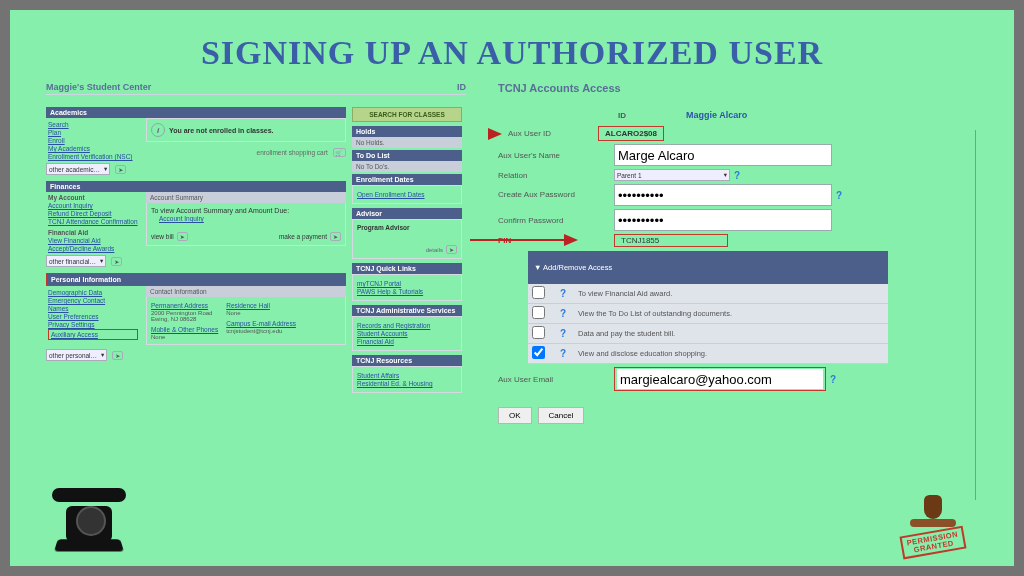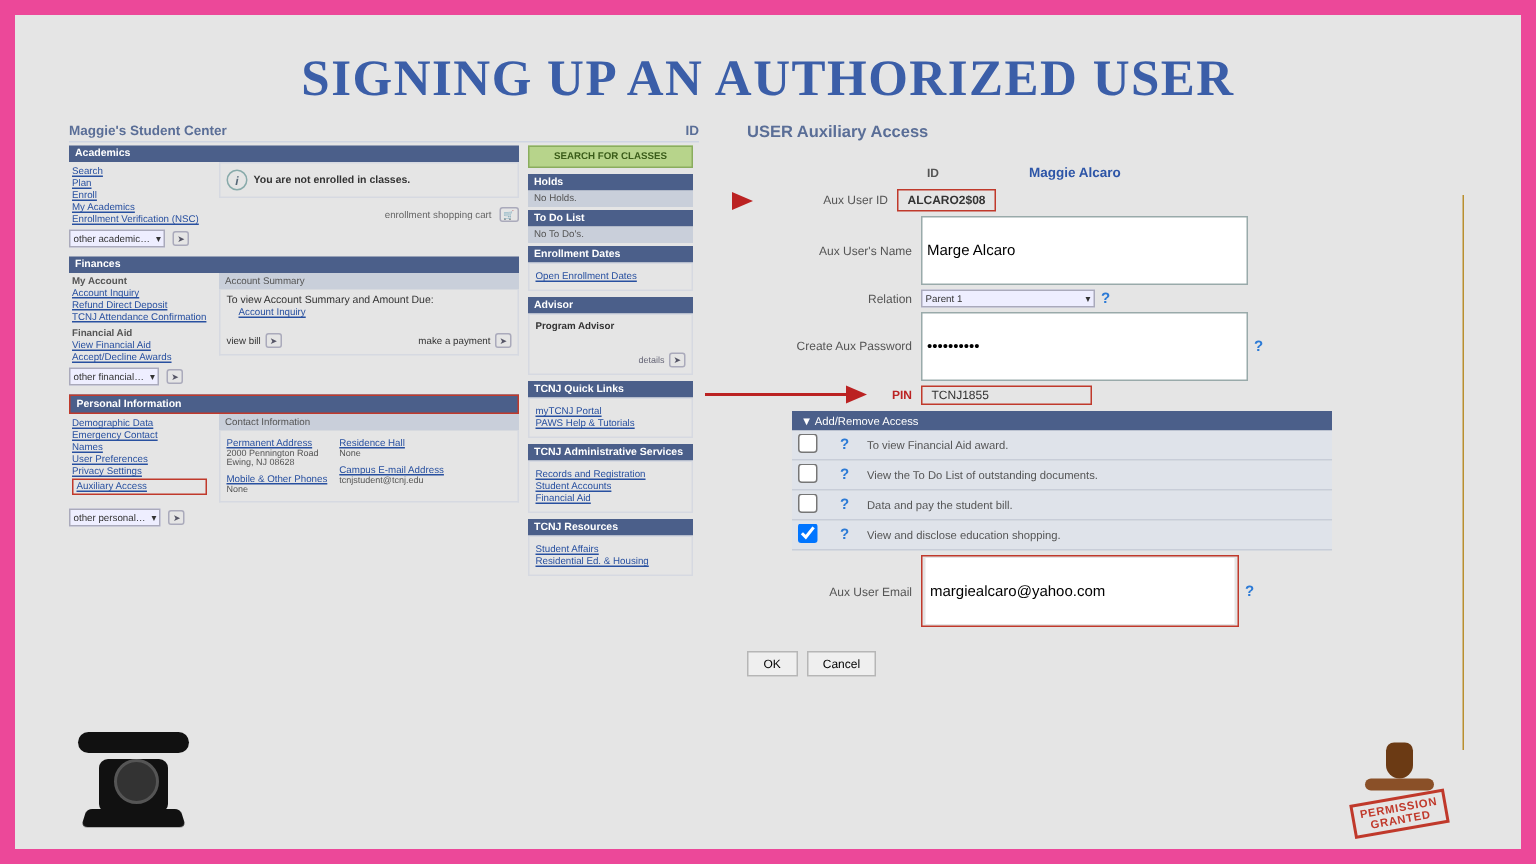--- a/index.html
+++ b/index.html
@@ -1,48 +1,48 @@
 <!DOCTYPE html>
 <html><head>
 <meta charset="utf-8">
 <style>
   html,body{margin:0;padding:0;font-family:Arial,Helvetica,sans-serif;font-size:7px;color:#333;background:#fff}
-  .slide{box-sizing:border-box;width:1024px;height:576px;border:10px solid #ec4899;padding:18px 36px 0 36px;position:relative;background:#e5e5e5}
+  .slide{box-sizing:border-box;width:1024px;height:576px;border:10px solid #737373;padding:18px 36px 0 36px;position:relative;background:#86efac}
   h1.title{font-family:Georgia,'Times New Roman',serif;font-weight:700;color:#3b5ea8;font-size:34px;letter-spacing:1px;text-align:center;margin:6px 0 10px 0}
   .cols{display:flex;gap:32px}
   .colA{width:420px}
   .colB{width:470px}
 
-  .sc-header{display:flex;align-items:center;justify-content:space-between;color:#5a6e97;font-size:9px;font-weight:700;border-bottom:1px solid #cfd5e2;padding-bottom:2px;margin-bottom:2px}
+  .sc-header{display:flex;align-items:center;justify-content:space-between;color:#5a6e97;font-size:9px;font-weight:700;border-bottom:1px solid #cfd5e2;padding-bottom:2px;margin-bottom:12px}
   .bar{background:#4b5f8a;color:#fff;font-size:7px;font-weight:600;padding:2px 4px}
   .subbar{background:#c9cfda;color:#555;font-size:6.5px;padding:2px 4px}
   a.lk{color:#2850a0;text-decoration:underline;font-size:6.5px;display:block;margin:1px 0}
   .box{border:1px solid #d6d9e1;padding:4px;margin-bottom:4px}
   .flex{display:flex;gap:6px}
   .section{margin-bottom:6px}
   .note{display:flex;align-items:center;gap:4px;border:1px solid #d6d9e1;padding:4px}
   .dropdown{border:1px solid #aab;background:#eef;font-size:6.5px;padding:1px 2px;display:inline-flex;align-items:center;gap:4px}
   .icon-chevron::after{content:"▾";}
   .btn-green{background:#b7d48b;border:1px solid #8aad5e;color:#3b5d1a;font-size:6.5px;padding:3px 6px;display:inline-block;text-align:center;font-weight:600}
   .sideCol{width:110px}
   .mainLeft{width:300px}
   .pill{display:inline-block;border:1px solid #aab;border-radius:2px;font-size:6px;padding:0 2px;color:#556;margin-left:3px}
   .hl-red{border:1px solid #c0392b;padding:1px 2px;display:inline-block}
   .redbox{border:1.5px solid #c0392b}
   .infoI{display:inline-flex;width:12px;height:12px;border:1px solid #8aa;border-radius:50%;align-items:center;justify-content:center;color:#567;font-style:italic;font-weight:700;font-size:8px}
 
   .aux-title{color:#5a6e97;font-size:11px;font-weight:700;margin-bottom:16px}
   .aux-row{display:flex;align-items:center;margin:3px 0;font-size:8px}
-  .aux-row label{width:110px;text-align:right;margin-right:6px;color:#555}
-  .aux-row input[type=text],.aux-row input[type=password]{border:1px solid #9aa;background:#fff;height:12px;font-size:10px;padding:16px 3px}
+  .aux-row label{width:110px;text-align:left;margin-right:6px;color:#555}
+  .aux-row input[type=text],.aux-row input[type=password]{border:1px solid #9aa;background:#fff;height:12px;font-size:13px;padding:4px 3px}
   .blueLine{color:#2d55a7;font-weight:700;font-size:9px;margin-left:128px;margin-bottom:2px}
   .q{color:#2d7bd6;font-size:10px;margin-left:4px;font-weight:700}
   .arrow{width:0;height:0;border-top:6px solid transparent;border-bottom:6px solid transparent;border-left:14px solid #b22;display:inline-block;vertical-align:middle}
   .permTable{border-collapse:collapse;width:360px;margin-left:30px;margin-top:4px}
-  .permHdr{background:#4b5f8a;color:#fff;font-size:7.5px;padding:2px 4px}
+  .permHdr{background:#4b5f8a;color:#fff;font-size:7.5px;padding:12px 4px}
   .permCell{background:#dfe3ea;border-bottom:1px solid #c8cdd8;padding:2px 4px;font-size:7.5px;color:#555}
   .permCell input{margin:0}
   .btn{border:1px solid #b6b6b6;background:#efefef;font-size:8px;padding:3px 10px;margin-right:4px}
   .goldbar{position:absolute;top:120px;right:38px;width:1px;height:370px;background:#b98f2f}
 
   
   .phone{position:absolute;left:36px;bottom:14px;width:86px;height:66px}
   .phone .base{position:absolute;bottom:0;left:10px;width:66px;height:14px;background:#111;border-radius:4px;transform:perspective(60px) rotateX(30deg)}
   .phone .body{position:absolute;bottom:10px;left:20px;width:46px;height:36px;background:#111;border-radius:6px}
   .phone .dial{position:absolute;bottom:16px;left:30px;width:26px;height:26px;border-radius:50%;background:#333;border:2px solid #555}
@@ -195,21 +195,21 @@
           <div class="bar">TCNJ Resources</div>
           <div class="box">
             <a class="lk">Student Affairs</a>
             <a class="lk">Residential Ed. &amp; Housing</a>
           </div>
         </div>
       </div>
     </div>
 
     <div class="colB">
-      <div class="aux-title">USER Auxiliary Access</div>
+      <div class="aux-title">TCNJ Accounts Access</div>
 
       <div style="display:flex;align-items:baseline;margin-left:120px;margin-bottom:4px">
         <span style="font-weight:700;color:#555;font-size:8px;margin-right:60px">ID</span>
         <span class="blueLine" style="margin-left:0">Maggie Alcaro</span>
       </div>
 
       <div class="aux-row">
         <span class="arrow" style="margin-left:-10px;margin-right:6px"></span>
         <label style="width:84px">Aux User ID</label>
         <span class="hl-red" style="font-size:8px;font-weight:700;padding:2px 6px">ALCARO2$08</span>
@@ -223,20 +223,24 @@
         <span class="dropdown" style="width:110px;justify-content:space-between">
             <span>Parent 1</span>
             <span class="icon-chevron"></span>
           </span>
         <span class="q">?</span>
       </div>
       <div class="aux-row">
         <label style="line-height:1">Create Aux Password</label>
         <input type="password" value="••••••••••" style="width: 210px;">
         <span class="q">?</span>
+      </div>
+      <div class="aux-row">
+        <label>Confirm Password</label>
+        <input type="password" value="••••••••••" style="width: 210px;">
       </div>
       <div class="aux-row" style="position:relative">
         <span style="position:absolute;left:-28px;top:5px;width:100px;height:2px;background:#b22"></span>
         <span class="arrow" style="position:absolute;left:66px;top:0"></span>
         <label style="color:#b22;font-weight:700">PIN</label>
         <span class="hl-red" style="font-size:8px;padding:1px 6px;width:100px">TCNJ1855</span>
       </div>
 
       <table class="permTable">
         <tbody>

